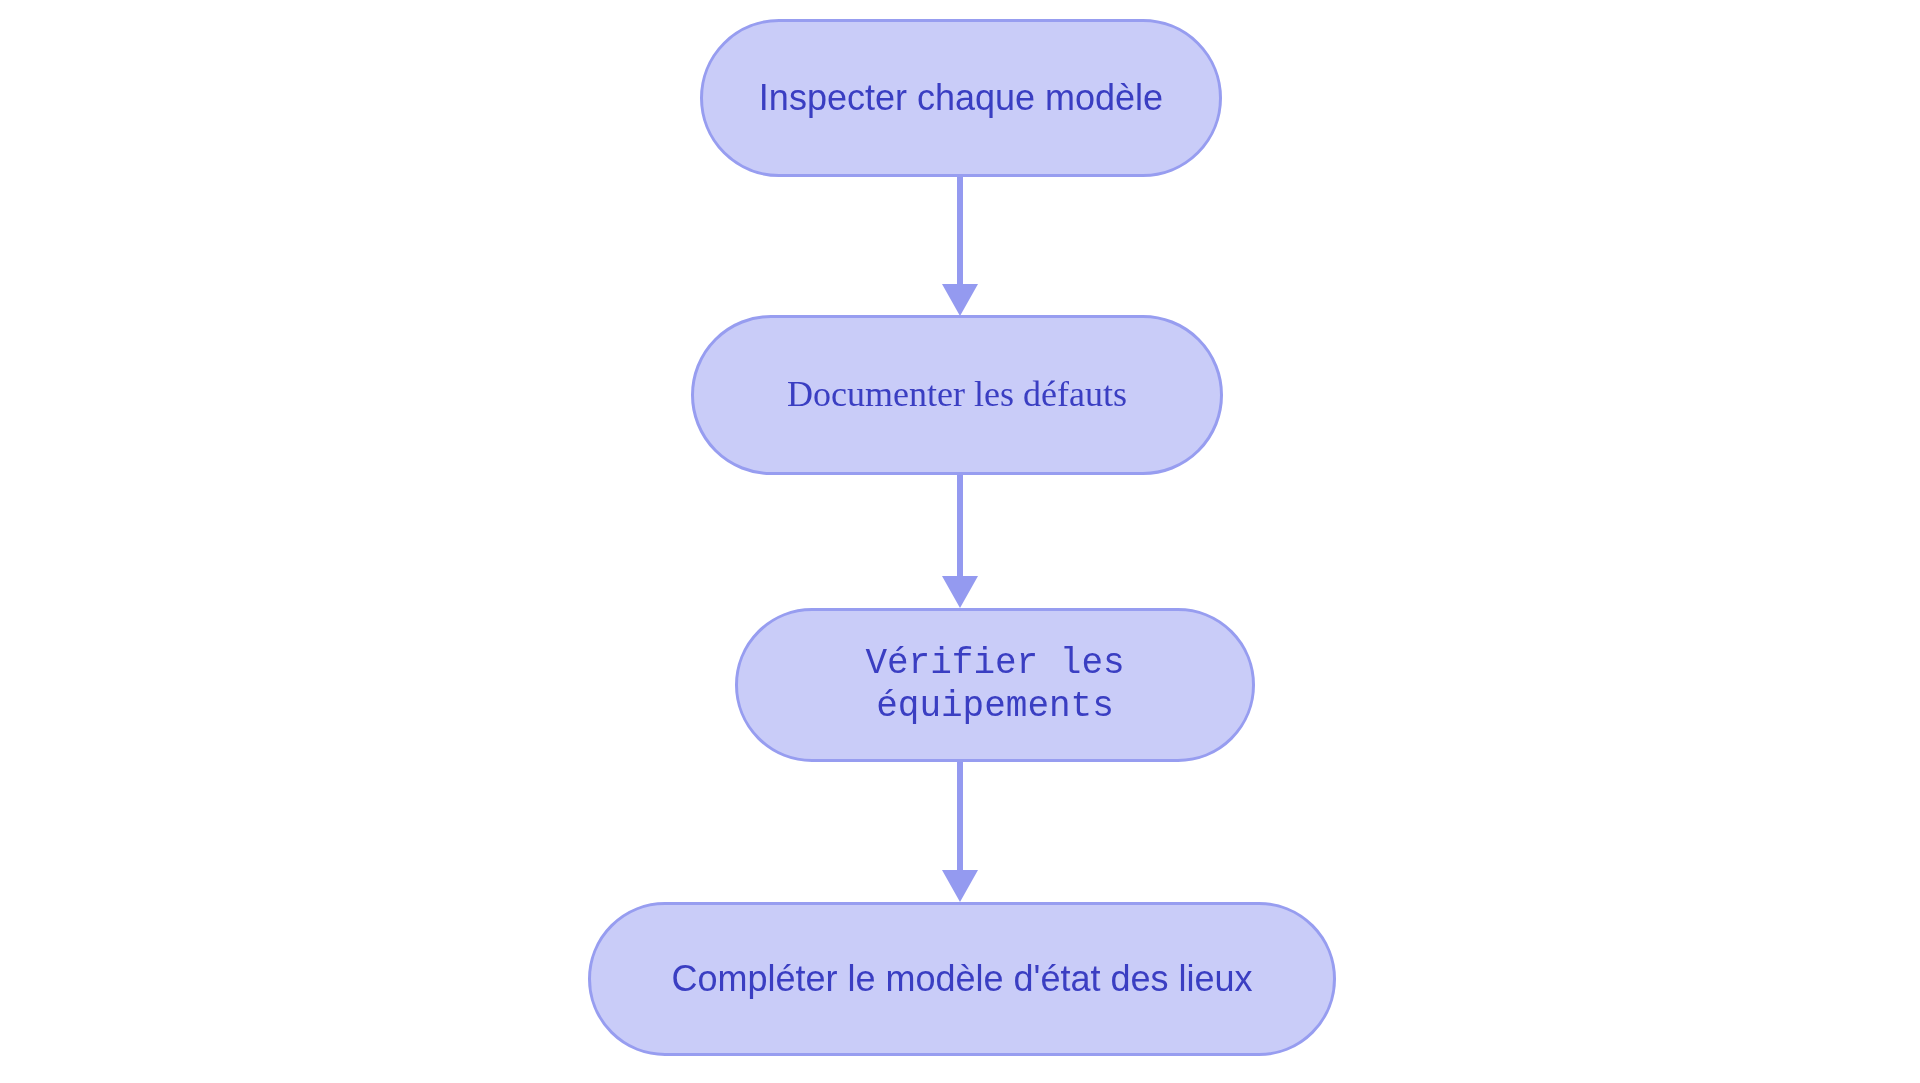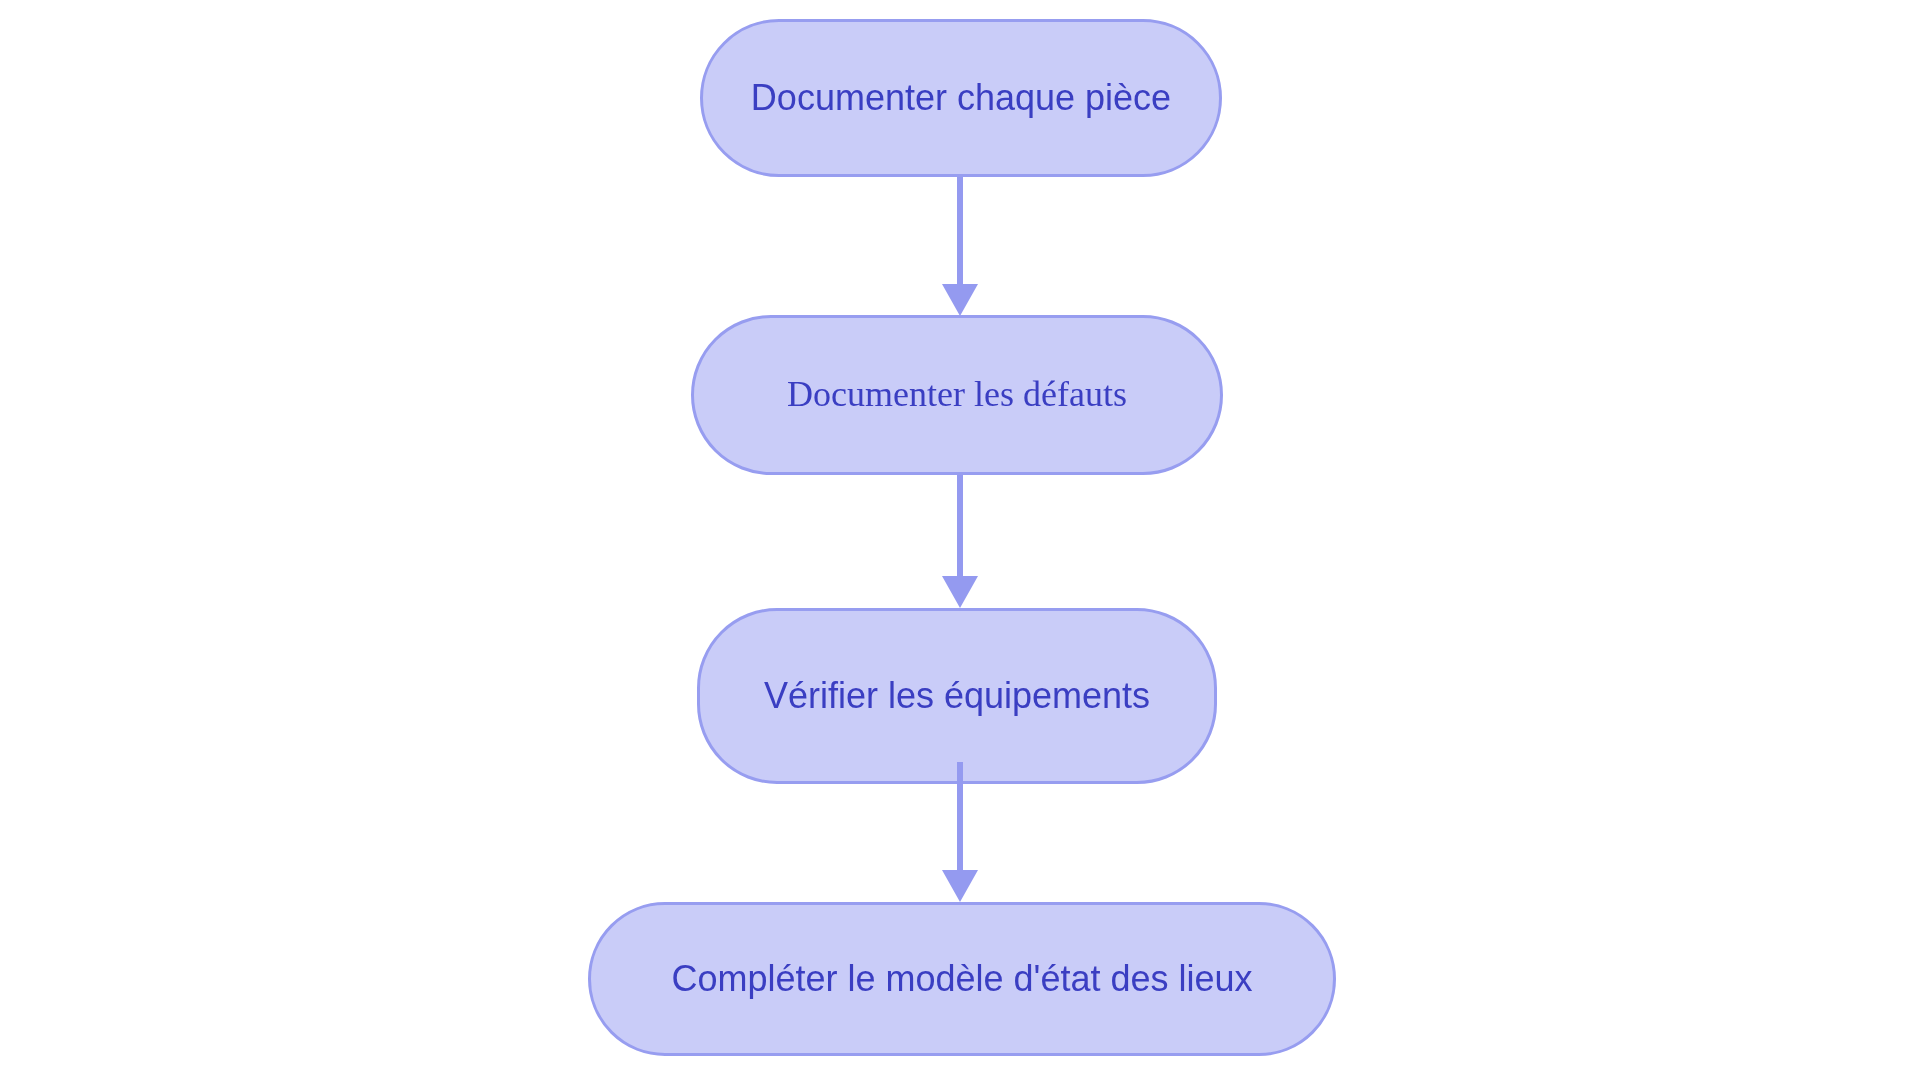--- a/index.html
+++ b/index.html
@@ -23,21 +23,21 @@
     text-align: center;
     background: var(--node-fill, #c9ccf8);
     border: 3px solid var(--node-border, #979df0);
     border-radius: 80px;
     color: var(--node-text, #3a3ec2);
     font-size: 36px;
     line-height: 1.2;
   }
   .node-1 { left: 700px; top: 19px;  width: 522px; height: 158px; }
   .node-2 { left: 691px; top: 315px; width: 532px; height: 160px; font-family: Liberation Serif, serif; }
-  .node-3 { left: 697px; top: 608px; width: 520px; height: 176px; }
+  .node-3 { left: 735px; top: 608px; width: 520px; height: 154px; font-family: Liberation Mono, monospace; }
   .node-4 { left: 588px; top: 902px; width: 748px; height: 154px; text-align: center; }
 
   .arrow {
     position: absolute;
     left: 942px;        
     width: 36px;
     display: flex;
     flex-direction: column;
     align-items: center;
   }
@@ -57,21 +57,21 @@
     border-right: 18px solid transparent;
     border-top: 32px solid var(--arrow, #949af0);
   }
 </style>
 </head>
 <body>
 
 <div class="canvas">
 
   <div class="node node-1">
-    <span>Documenter chaque pièce</span>
+    <span>Inspecter chaque modèle</span>
   </div>
 
   <div class="arrow arrow-1">
     <div class="arrow-shaft"></div>
     <div class="arrow-head"></div>
   </div>
 
   <div class="node node-2">
     <span>Documenter les défauts</span>
   </div>

